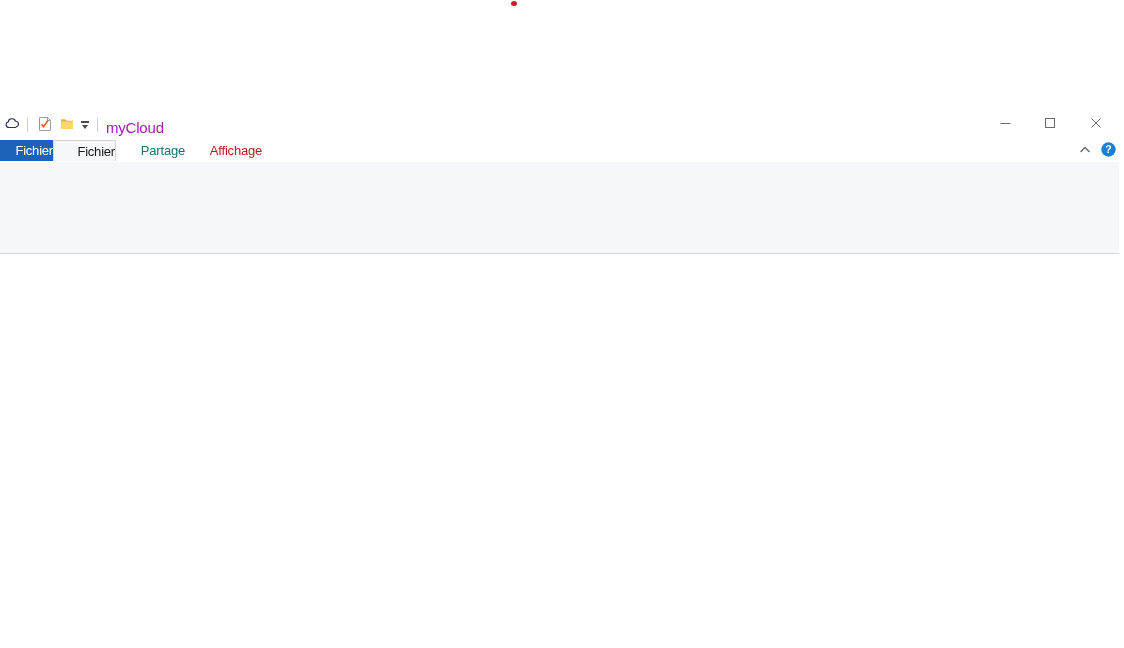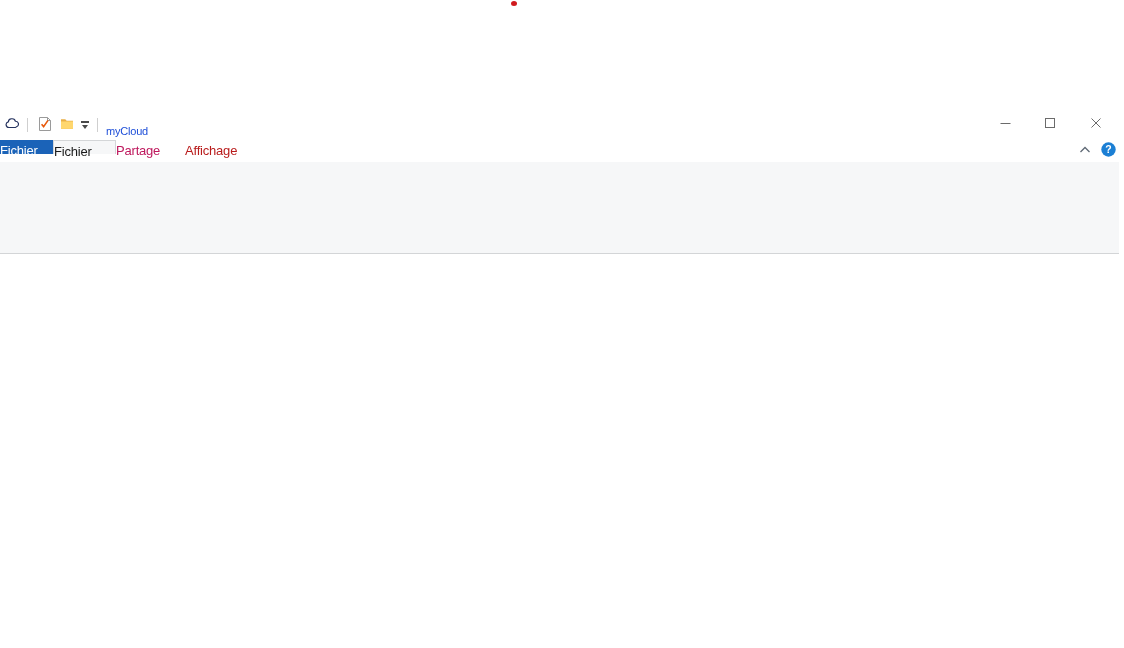--- a/index.html
+++ b/index.html
@@ -3,28 +3,28 @@
 <style>
 *{margin:0;padding:0;box-sizing:border-box}
 html,body{width:1124px;height:648px;background:#fff;overflow:hidden}
 body{position:relative;font-family:"Liberation Sans",sans-serif;font-size:12px;color:#1a1a1a;-webkit-font-smoothing:antialiased}
 .abs{position:absolute}
 svg{display:block}
 
 #reddot{left:511px;top:1px;width:6px;height:5px;border-radius:50%;background:#d01a1d}
 
 #titlebar{left:0;top:110px;width:1119px;height:30px;background:#fff}
-.ttxt{position:absolute;left:106px;top:15px;font-size:11px;color:#1d4ed8;letter-spacing:-0.2px}
+.ttxt{position:absolute;left:106px;top:9px;font-size:15px;color:#a21caf;letter-spacing:-0.2px}
 .tsep{position:absolute;top:8px;width:1px;height:14px;background:#cfcfcf}
 
 #tabrow{left:0;top:140px;width:1119px;height:22px;background:#fff}
-.tab{position:absolute;top:0;height:14px;line-height:22px;text-align:left;font-size:13px;letter-spacing:-0.2px}
+.tab{position:absolute;top:0;height:21px;line-height:22px;text-align:right;font-size:13px;letter-spacing:-0.2px}
 #tab-fichier{left:0;width:53px;background:#1b63b8;color:#fff}
 #tab-accueil{left:53px;width:63px;background:#f6f7f8;border:1px solid #d4d6d8;border-bottom:none;color:#1a1a1a}
-#tab-partage{left:116px;width:69px;color:#be185d}
+#tab-partage{left:116px;width:69px;color:#0f766e}
 #tab-affichage{left:185px;width:77px;color:#b91c1c}
 
 #ribbon{left:0;top:162px;width:1119px;height:92px;background:#f6f7f8;border-bottom:1px solid #d3d5d7}
 
 #addrrow{left:0;top:254px;width:1119px;height:36px;background:#fff}
 
 #content{left:0;top:290px;width:1119px;height:358px;background:#fff}
 </style></head>
 <body>
 <svg width="0" height="0" style="position:absolute">

